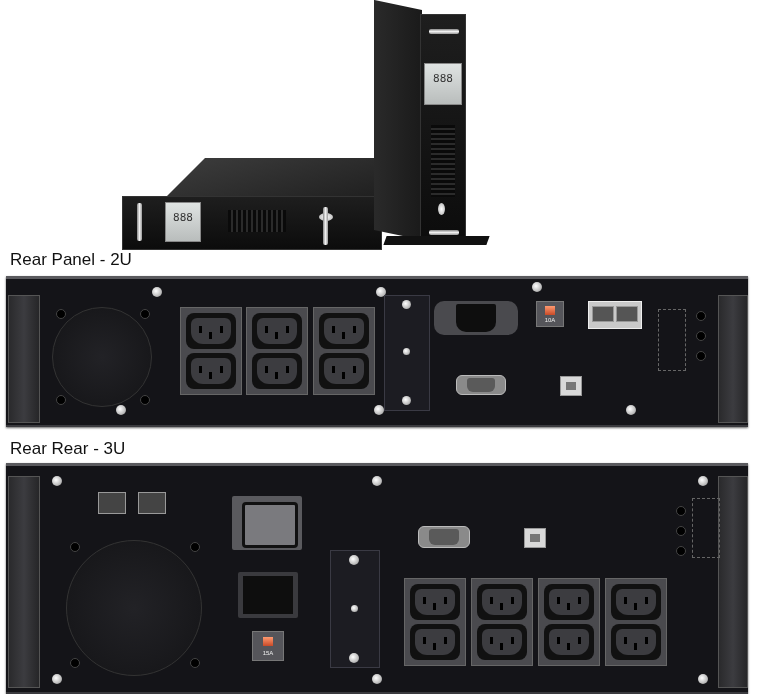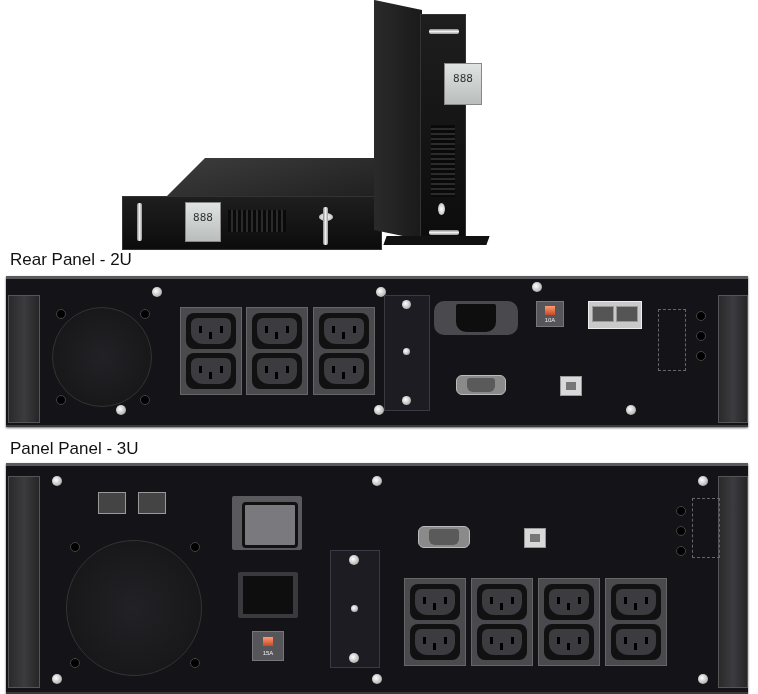--- a/index.html
+++ b/index.html
@@ -3,21 +3,21 @@
 <meta charset="utf-8">
 <style>
   html, body { margin:0; padding:0; background:#ffffff; }
   body { width:758px; height:694px; position:relative; overflow:hidden; font-family:"Liberation Sans", sans-serif; }
   .abs { position:absolute; }
   .label { position:absolute; font-size:17px; color:#111; }
 
   
   .rack-top { position:absolute; background:linear-gradient(160deg,#3a3a3a,#1c1c1c); }
   .rack-front { position:absolute; background:linear-gradient(180deg,#1e1e1e,#0c0c0c); border:1px solid #333; }
-  .lcd { position:absolute; background:linear-gradient(180deg,#dfe3e2,#b9bdbc); border:1px solid #888; font-family:"DejaVu Sans Mono", monospace; font-size:9px; color:#333; text-align:center;margin-left:20px; }
+  .lcd { position:absolute; background:linear-gradient(180deg,#dfe3e2,#b9bdbc); border:1px solid #888; font-family:"DejaVu Sans Mono", monospace; font-size:9px; color:#333; text-align:center; }
   .vent { position:absolute; background:repeating-linear-gradient(90deg,#0a0a0a 0 3px,#2b2b2b 3px 5px); }
   .vent-h { position:absolute; background:repeating-linear-gradient(180deg,#0a0a0a 0 3px,#2b2b2b 3px 5px); }
   .handle { position:absolute; background:linear-gradient(90deg,#888,#f0f0f0,#999); border-radius:2px; }
   .logo { position:absolute; background:radial-gradient(ellipse,#ffffff,#aaaaaa); border-radius:50%; }
 
   
   .panel { position:absolute; background:#141418; border-top:3px solid #5a5a5e; border-bottom:2px solid #3a3a3e; box-shadow:0 1px 2px #666; }
   .ear { position:absolute; background:linear-gradient(90deg,#2a2a2c,#3c3c40,#262628); border:1px solid #555; }
   .screw { position:absolute; width:10px; height:10px; border-radius:50%; background:radial-gradient(circle at 40% 40%,#ffffff,#bdbdbd 60%,#777); }
   .hole { position:absolute; width:8px; height:8px; border-radius:50%; background:#000; border:1px solid #444; }
@@ -160,21 +160,21 @@
   <div class="hole" style="left:690px;top:72px;"></div>
 
   <div class="db9" style="left:450px;top:96px;width:48px;height:18px;">
     <div class="shell" style="left:10px;top:2px;width:28px;height:14px;"></div>
   </div>
   <div class="usb" style="left:554px;top:97px;width:20px;height:18px;">
     <div class="in" style="left:5px;top:5px;width:10px;height:8px;"></div>
   </div>
 </div>
 
-<div class="label" style="left:10px;top:439px;">Panel Panel - 3U</div>
+<div class="label" style="left:10px;top:439px;">Rear Rear - 3U</div>
 
 <div class="panel" style="left:6px;top:463px;width:742px;height:226px;">
   <div class="ear" style="left:2px;top:10px;width:30px;height:210px;"></div>
   <div class="ear" style="left:712px;top:10px;width:28px;height:210px;"></div>
   <div class="screw" style="left:46px;top:10px;"></div>
   <div class="screw" style="left:366px;top:10px;"></div>
   <div class="screw" style="left:46px;top:208px;"></div>
   <div class="screw" style="left:366px;top:208px;"></div>
   <div class="screw" style="left:692px;top:10px;"></div>
   <div class="screw" style="left:692px;top:208px;"></div>

